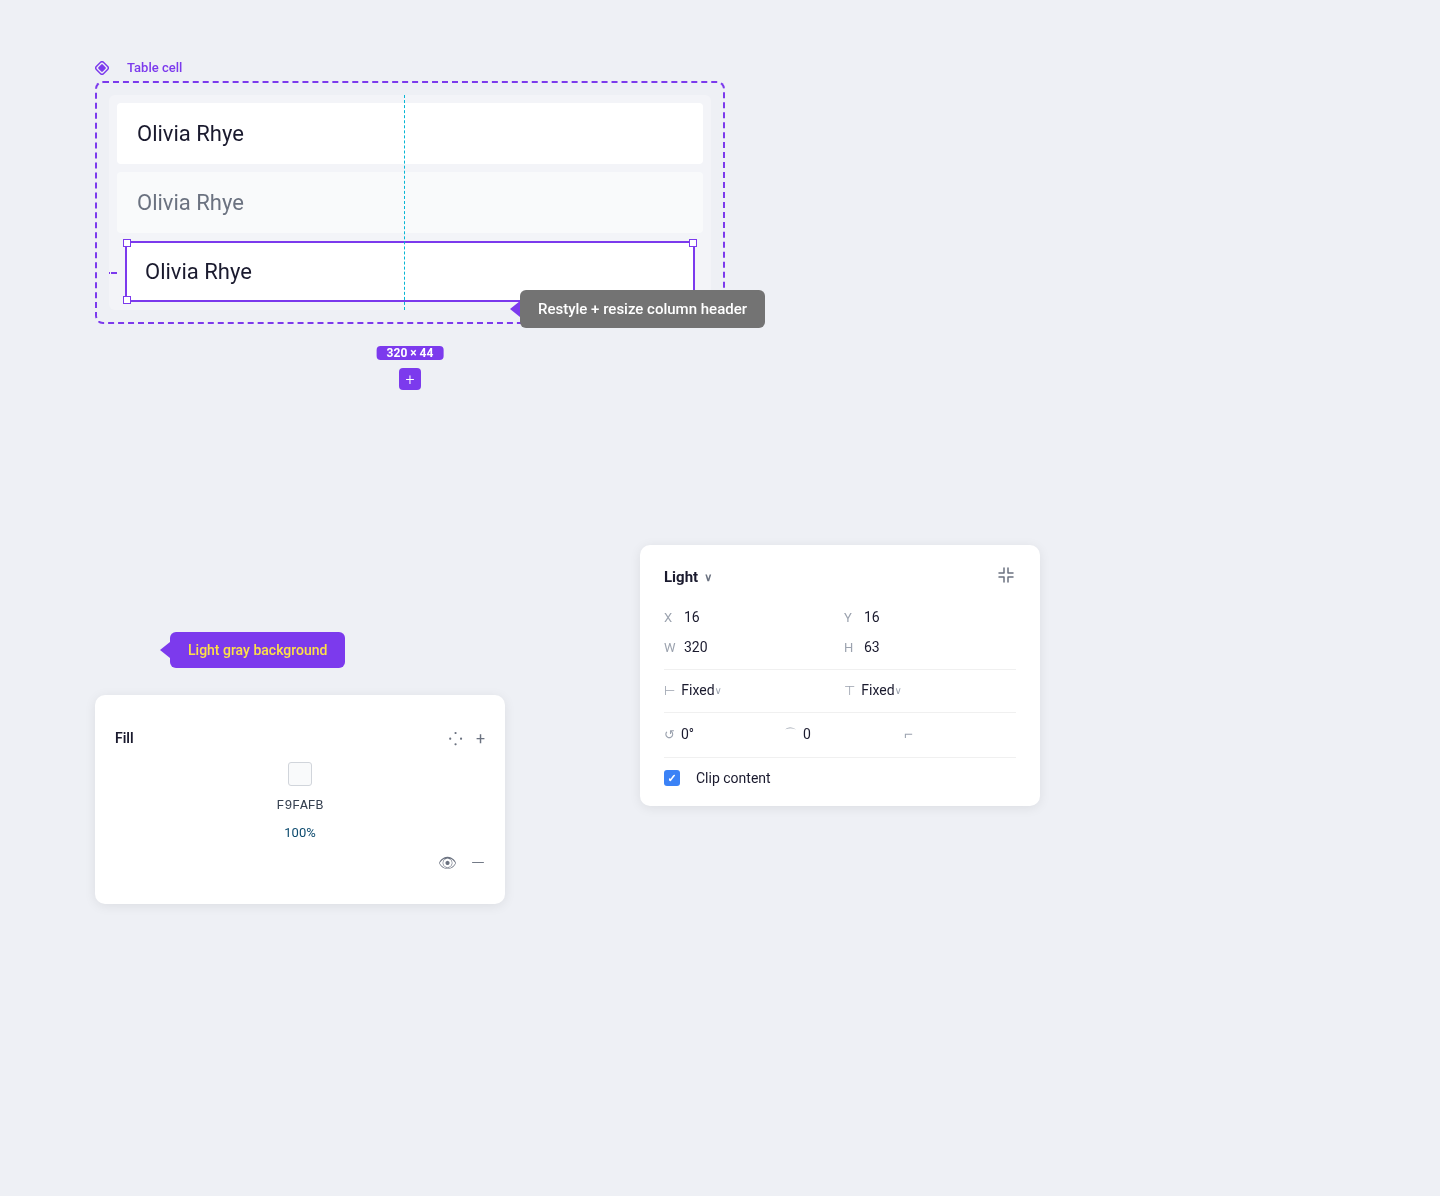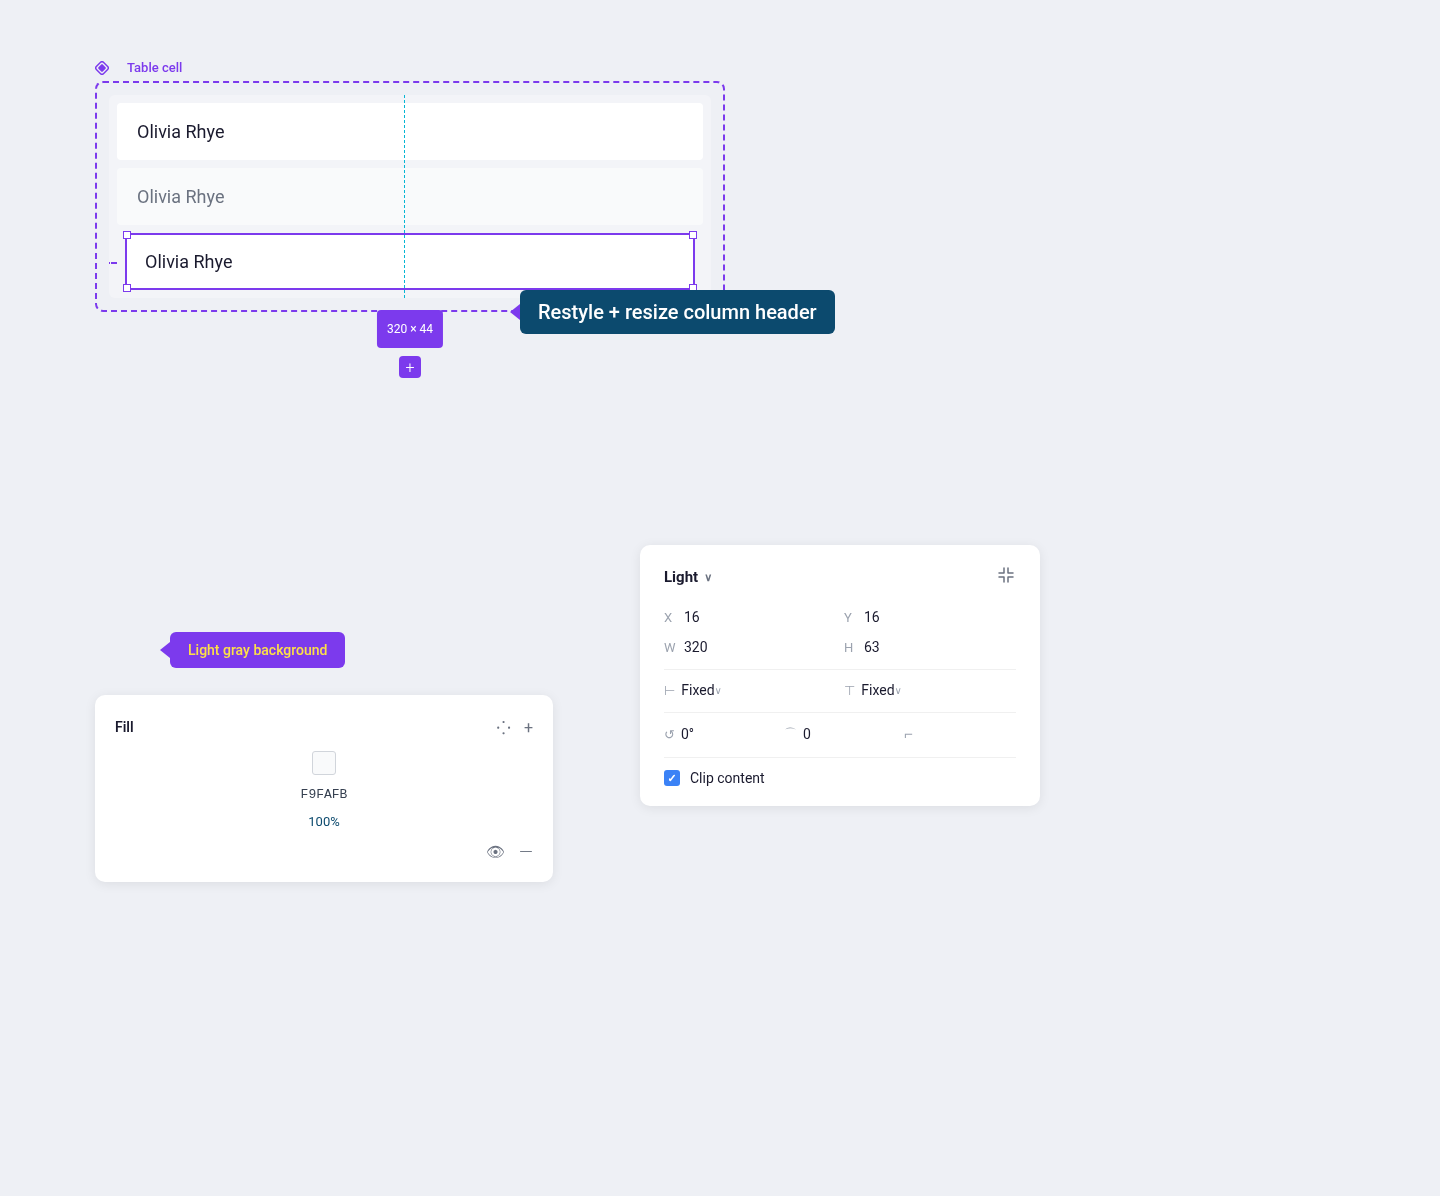--- a/index.html
+++ b/index.html
@@ -59,21 +59,21 @@
       height: 100%;
       border-left: 1px dashed #06b6d4;
       z-index: 2;
     }
 
     .table-row-item {
       background: white;
       margin: 8px;
       border-radius: 4px;
       padding: 18px 20px;
-      font-size: 18px;
+      font-size: 22px;
       color: #1a1a2e;
       font-weight: 400;
     }
 
     .table-row-item.selected {
       background: white;
       border: 2px solid #7c3aed;
       position: relative;
       margin: 8px;
       padding: 16px 18px;
@@ -113,22 +113,22 @@
 
     
     .size-badge {
       position: absolute;
       bottom: -38px;
       left: 50%;
       transform: translateX(-50%);
       background: #7c3aed;
       color: white;
       font-size: 12px;
-      font-weight: 400;
-      padding: 12px 10px;
+      font-weight: 700;
+      padding: 0 10px;
       border-radius: 4px;
       white-space: nowrap;
     }
 
     .add-icon {
       position: absolute;
       bottom: -68px;
       left: 50%;
       transform: translateX(-50%);
       background: #7c3aed;
@@ -141,23 +141,23 @@
       justify-content: center;
       font-size: 16px;
       font-weight: 300;
     }
 
     
     .tooltip-restyle {
       position: absolute;
       top: 290px;
       left: 520px;
-      background: #0c4a6e;
+      background: #737373;
       color: white;
-      font-size: 20px;
+      font-size: 15px;
       font-weight: 500;
       padding: 10px 18px;
       border-radius: 6px;
       white-space: nowrap;
       z-index: 10;
     }
     .tooltip-restyle::before {
       content: '';
       position: absolute;
       left: -10px;
@@ -194,24 +194,24 @@
       border-top: 8px solid transparent;
       border-bottom: 8px solid transparent;
       border-right: 10px solid #7c3aed;
     }
 
     
     .fill-panel {
       position: absolute;
       top: 695px;
       left: 95px;
-      width: 458px;
+      width: 410px;
       background: white;
       border-radius: 10px;
-      padding: 20px 20px;
+      padding: 31px 20px;
       box-shadow: 0 2px 12px rgba(0,0,0,0.08);
     }
 
     .fill-panel-header {
       display: flex;
       align-items: center;
       justify-content: space-between;
       margin-bottom: 12px;
     }
 
@@ -376,21 +376,21 @@
     }
 
     .angle-icon {
       font-size: 13px;
       color: #9ca3af;
     }
 
     .clip-content-row {
       display: flex;
       align-items: center;
-      gap: 10px;
+      gap: 16px;
     }
 
     .checkbox-blue {
       width: 16px;
       height: 16px;
       background: #3b82f6;
       border-radius: 3px;
       display: flex;
       align-items: center;
       justify-content: center;

